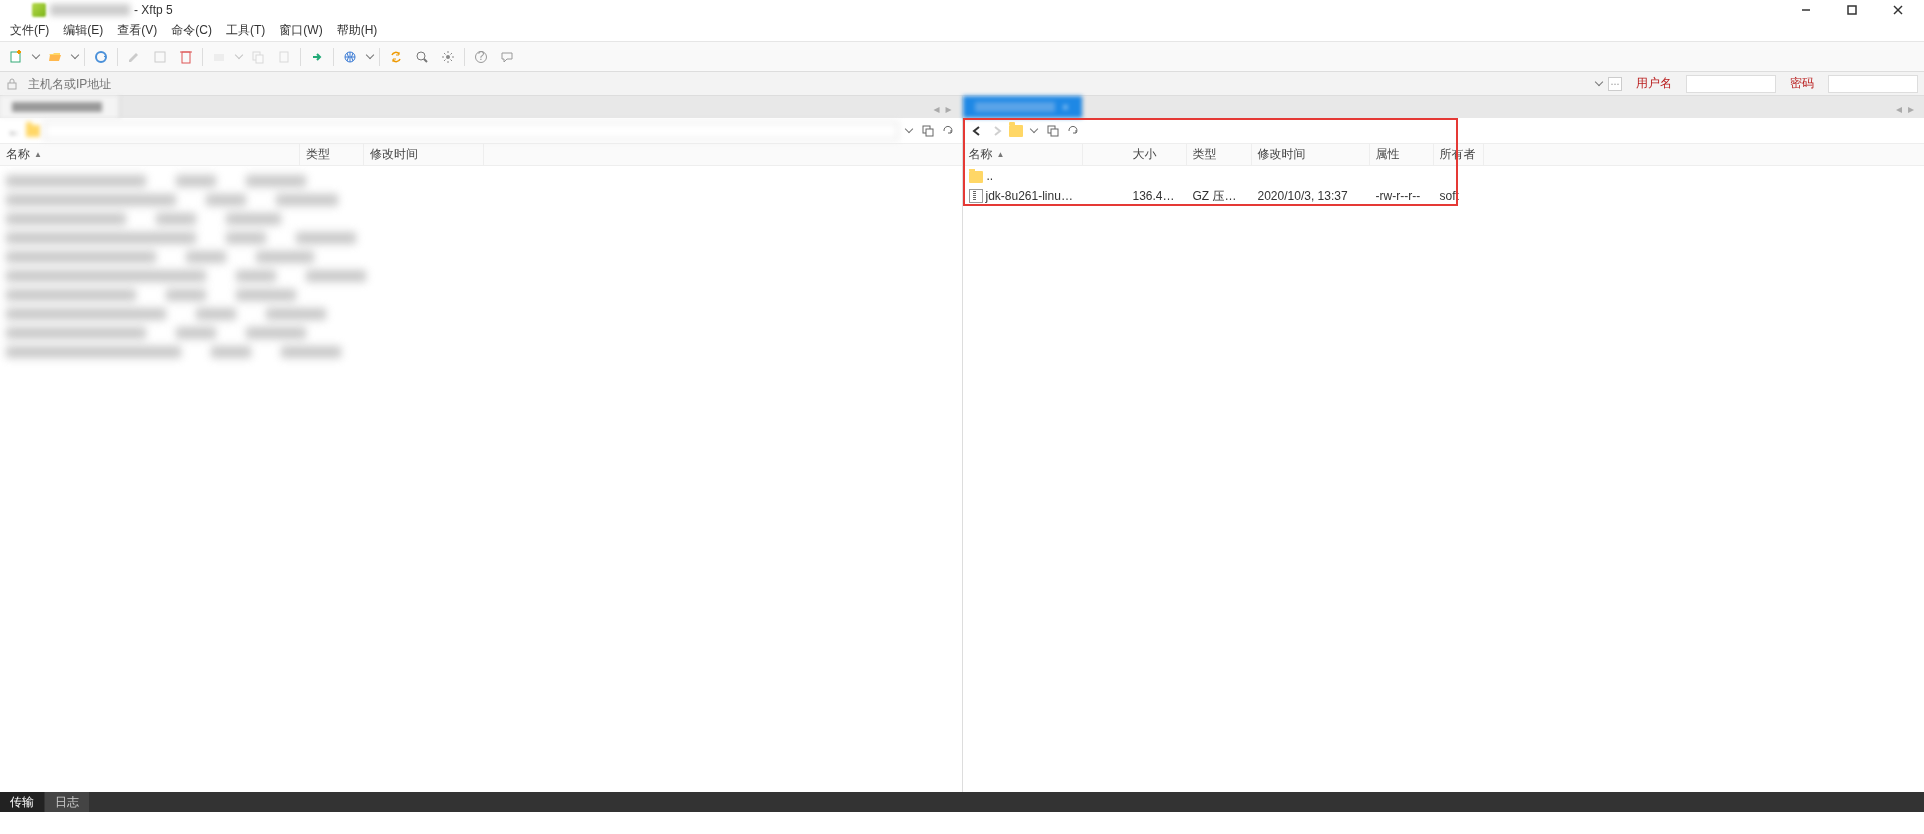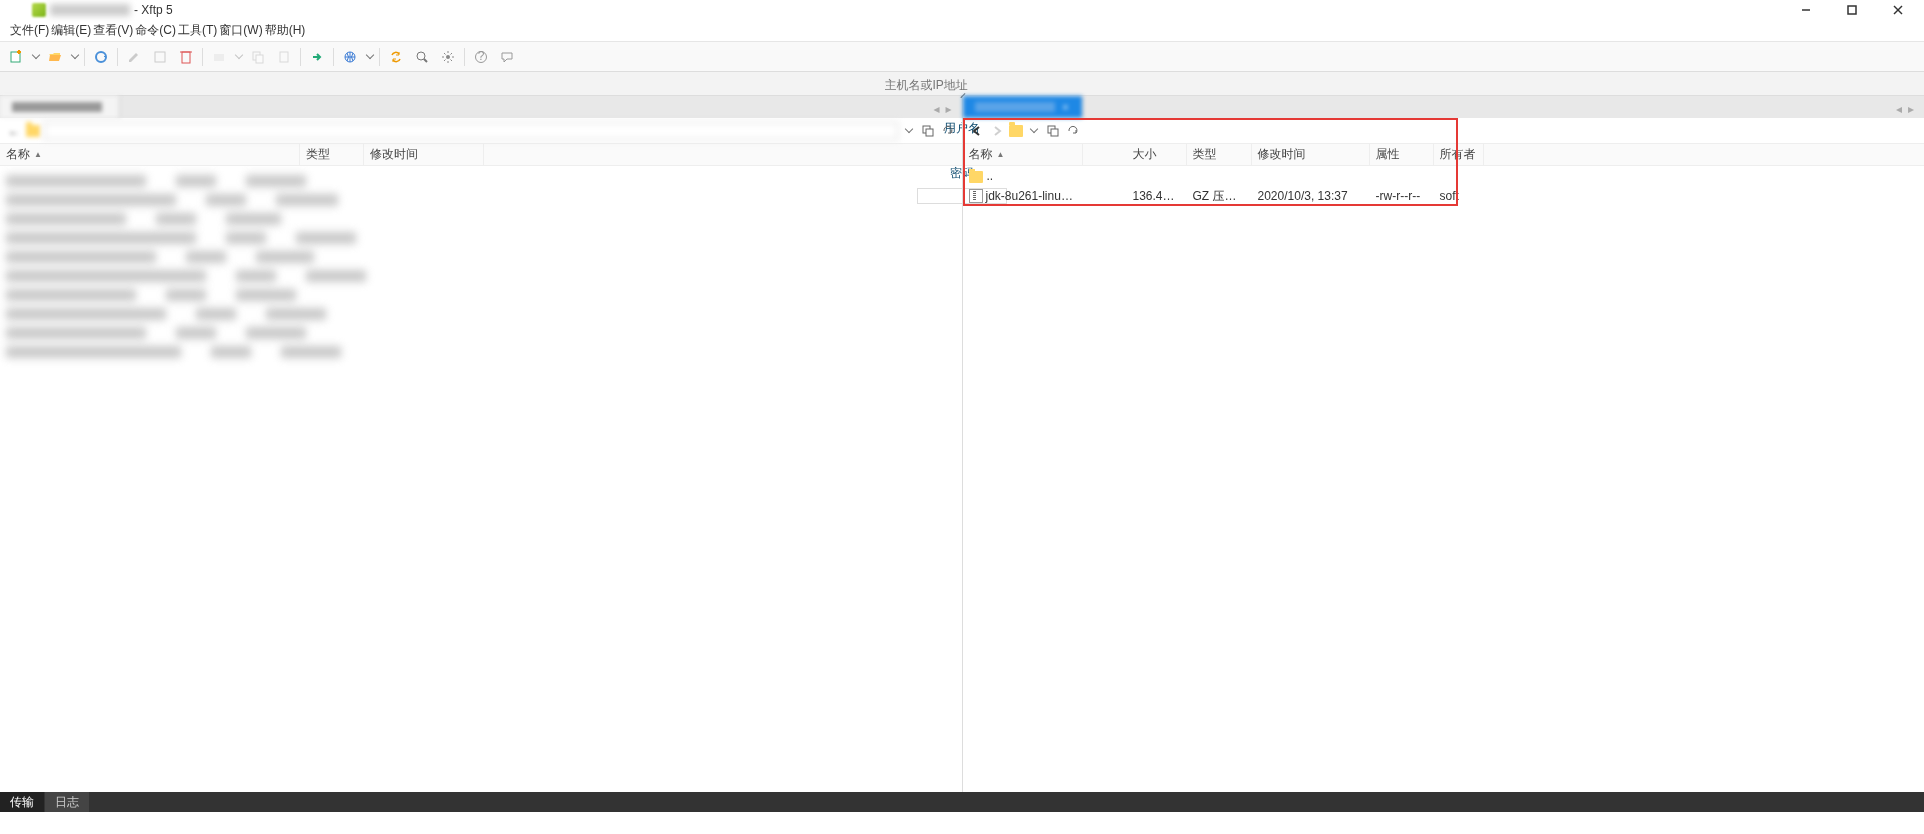--- a/index.html
+++ b/index.html
@@ -4,33 +4,33 @@
 <style>
 * { margin:0; padding:0; box-sizing:border-box; font-family:"Microsoft YaHei","Segoe UI",Tahoma,sans-serif; font-size:12px; }
 body { background:#fff; color:#333; user-select:none; }
 .titlebar { height:20px; display:flex; align-items:center; justify-content:space-between; padding:0 4px; background:#fff; }
 .titlebar-left { display:flex; align-items:center; gap:4px;margin-left:28px; }
 .app-icon { width:14px; height:14px; background:linear-gradient(135deg,#b6d94c,#7cb518); border-radius:2px; filter:blur(1px); }
 .win-controls { display:flex; gap:18px; padding-right:8px; }
 .win-btn { width:28px; height:18px; display:flex; align-items:center; justify-content:center; cursor:default; }
 .win-btn svg { width:10px; height:10px; stroke:#333; stroke-width:1.5; fill:none; }
 
-.menubar { height:22px; display:flex; align-items:center; gap:2px; padding:0 10px; border-bottom:1px solid #e6e6e6; background:#fff; }
+.menubar { height:22px; display:flex; align-items:center; gap:14px; padding:0 10px; border-bottom:1px solid #e6e6e6; background:#fff; }
 .menubar span { cursor:default; }
 
 .toolbar { height:30px; display:flex; align-items:center; gap:6px; padding:0 6px; border-bottom:1px solid #ddd; background:#f9f9f9; }
 .tbtn { width:20px; height:20px; display:flex; align-items:center; justify-content:center; cursor:default; }
 .tbtn svg { width:14px; height:14px; }
 .tsep { width:1px; height:18px; background:#ddd; }
 .drop-caret { width:6px; height:6px; border-left:1px solid #777; border-bottom:1px solid #777; transform:rotate(-45deg); margin-left:1px; margin-top:-3px; }
 
-.address-row { height:24px; display:flex; align-items:center; gap:6px; padding:0 6px; background:#f3f3f3; border-bottom:1px solid #ddd;flex-direction:column; }
+.address-row { height:24px; display:flex; align-items:center; gap:6px; padding:0 6px; background:#f3f3f3; border-bottom:1px solid #ddd; }
 .lock-icon { width:12px; height:12px; }
 .addr-input { flex:1; height:18px; border:none; background:transparent; padding:0 4px; color:#888; outline:none; }
-.cred-label { color:#0c4a6e; padding:0 8px; }
+.cred-label { color:#b91c1c; padding:0 8px; }
 .cred-input { width:90px; height:18px; border:1px solid #ddd; padding:0 4px; background:#fff; }
 .dot-btn { width:14px; height:14px; border:1px solid #ccc; background:#fff; display:flex; align-items:center; justify-content:center; font-size:9px; color:#666; }
 
 .tabs-row { height:22px; display:flex; background:#e8e8e8; }
 .tab { height:22px; display:flex; align-items:center; padding:0 12px; background:#f4f4f4; border-right:1px solid #ccc; position:relative; filter:blur(2px); min-width:120px; }
 .tab.active { background:#1e88e5; color:#fff; }
 .tab-close { margin-left:8px; font-size:10px; }
 .tab-scroll { margin-left:auto; display:flex; gap:2px; padding-right:6px; align-items:center; }
 .tab-scroll div { width:10px; height:10px; color:#aaa; }
 

